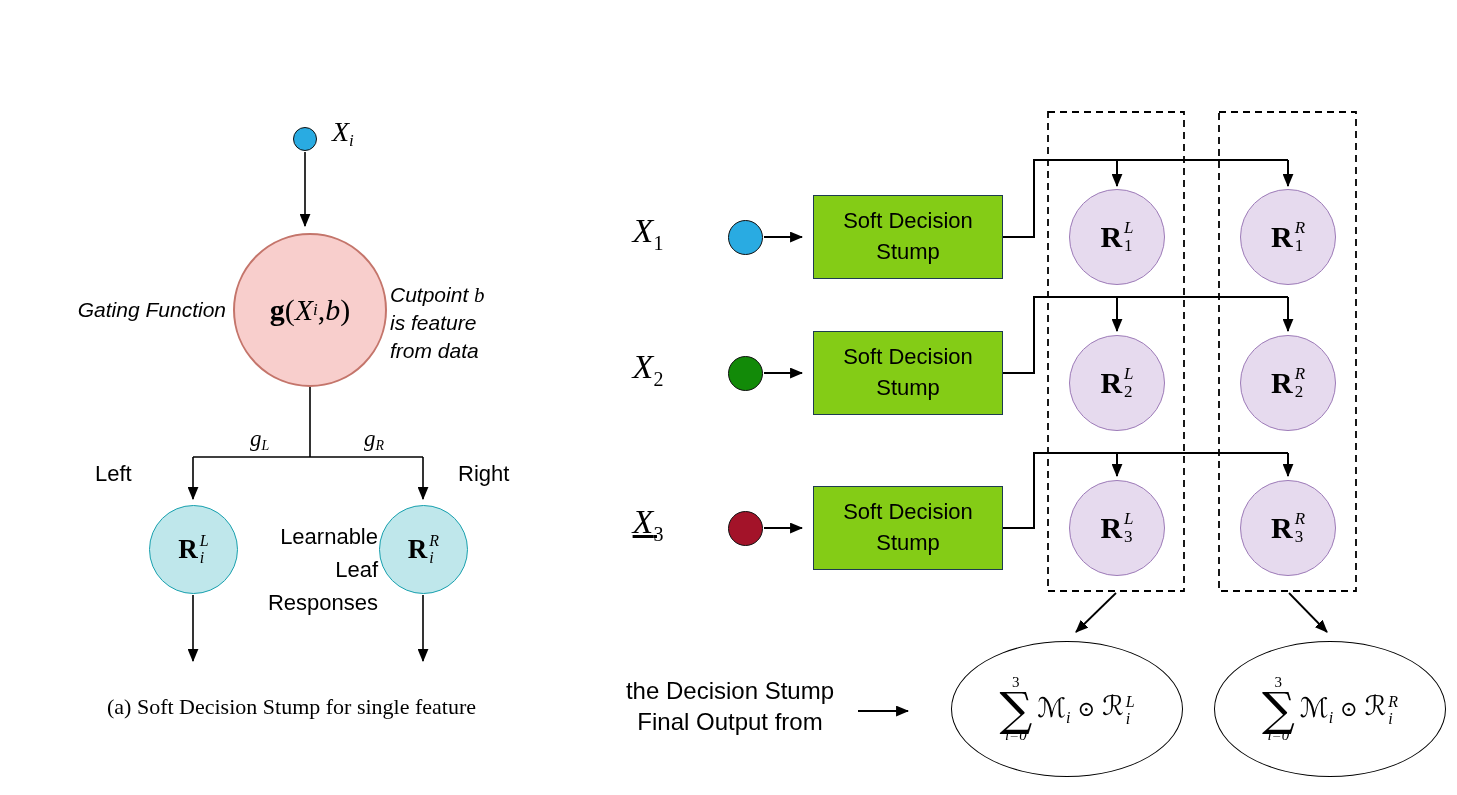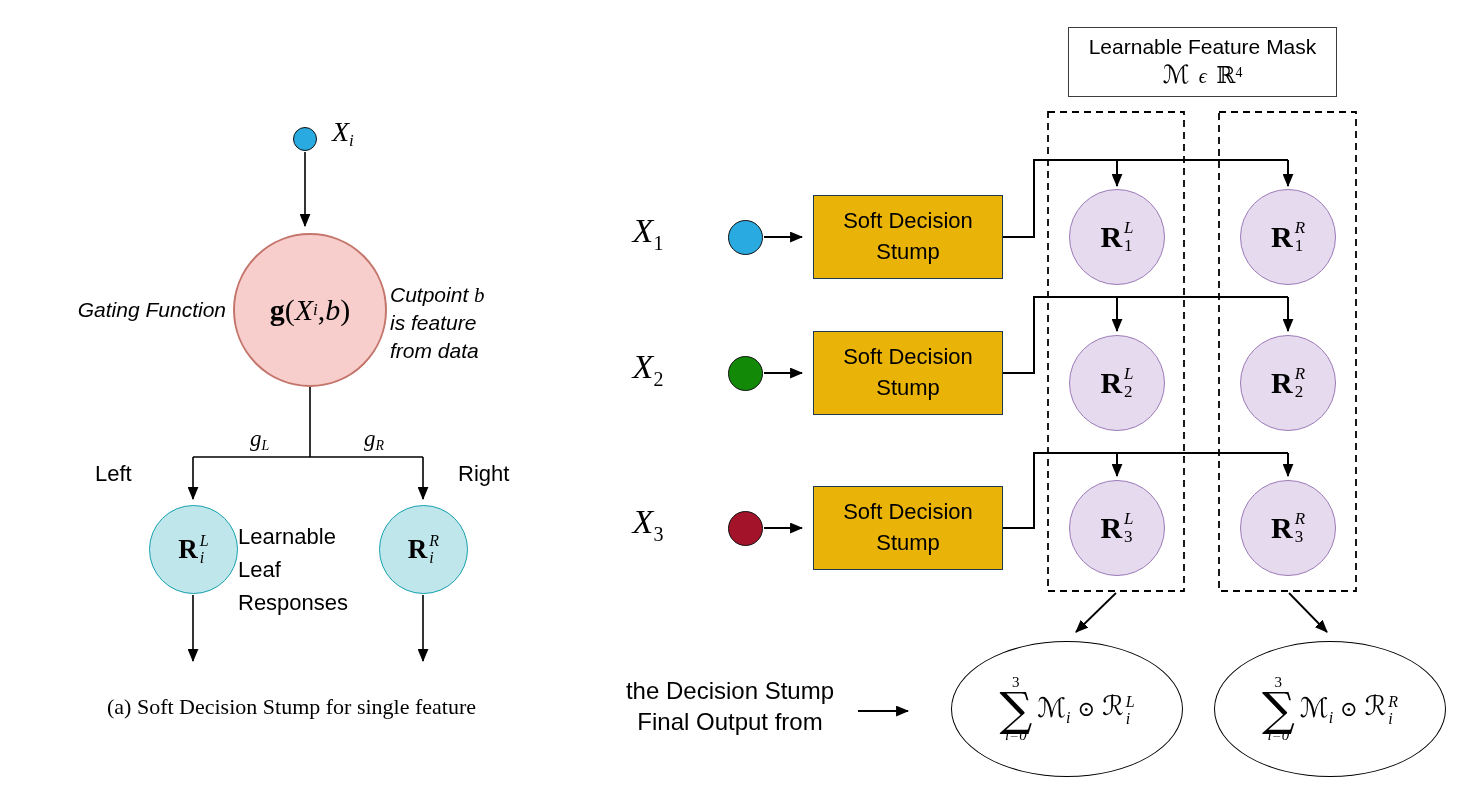--- a/index.html
+++ b/index.html
@@ -10,21 +10,21 @@
   .math{font-family:"Liberation Serif",serif;font-style:italic;}
   .rm{font-family:"Liberation Serif",serif;font-style:normal;}
   .mbold{font-family:"Liberation Serif",serif;font-weight:bold;font-style:normal;}
   .sym{font-family:"DejaVu Serif","DejaVu Sans",serif;font-style:normal;}
   .circle{border-radius:50%;display:flex;align-items:center;justify-content:center;box-sizing:border-box;}
   .dot{border-radius:50%;box-sizing:border-box;border:1.6px solid #111;}
   .dot1{background:#29abe2;} .dot2{background:#128a08;} .dot3{background:#a31329;}
   .gate-circle{background:#f8cecc;border:2px solid #c4756b;}
   .teal{background:#bfe7eb;border:1.8px solid #17a0ae;}
   .purple{background:#e6daee;border:1.8px solid #9d7bb8;}
-  .stump{background:#eab308;border:1.8px solid #1d3b50;box-sizing:border-box;
+  .stump{background:#84cc16;border:1.8px solid #1d3b50;box-sizing:border-box;
          display:flex;flex-direction:column;align-items:center;justify-content:center;
          font-size:22px;line-height:1.4;text-align:center;}
   .maskbox{border:1.7px solid #3c3c3c;box-sizing:border-box;display:flex;flex-direction:column;
            align-items:center;justify-content:center;text-align:center;}
   .ellipse{border:1.7px solid #000;border-radius:50%;box-sizing:border-box;}
   .sub1{font-size:17px;vertical-align:-5px;}
   .sub2{font-size:20px;vertical-align:-8px;}
   .ss{display:inline-flex;flex-direction:column;align-items:flex-start;line-height:1.05;
       vertical-align:middle;margin-left:2px;font-family:"Liberation Serif",serif;font-weight:normal;}
   .ss .top{font-style:italic;}
@@ -118,36 +118,28 @@
       </span>
   </div>
   <div class="abs circle teal" style="left:379px;top:505px;width:89px;height:89px;">
     <span class="mbold" style="font-size:27px;">R</span>
       <span class="ss" style="font-size:16px;">
         <span class="top">R</span>
         <span class="it">i</span>
       </span>
   </div>
 
-  <div class="abs" style="left:238px;top:520px;width:140px;text-align:left;font-size:22px;line-height:1.5;">
+  <div class="abs" style="left:238px;top:520px;width:140px;text-align:right;font-size:22px;line-height:1.5;">
     <div>Learnable</div>
     <div>Leaf</div>
     <div>Responses</div>
   </div>
 
   <div class="abs rm" style="left:107px;top:694px;width:420px;text-align:left;font-size:22px;">(a) Soft Decision Stump for single feature</div>
 
-  <div class="abs maskbox" style="left:1068px;top:27px;width:269px;height:70px;">
-    <div style="font-size:21px;">Learnable Feature Mask</div>
-    <div style="margin-top:1px;">
-      <span class="sym" style="font-size:25px;">ℳ</span>
-      <span class="math" style="font-size:20px;margin:0 5px;">ϵ</span>
-      <span class="sym" style="font-size:23px;">ℝ</span><sup class="rm" style="font-size:14px;">4</sup>
-    </div>
-  </div>
 
   <div class="abs math" style="left:608px;top:212px;width:80px;text-align:center;font-size:34px;"><span>X</span><span class="sub2 rm">1</span></div>
   <div class="abs dot dot1" style="left:728px;top:220px;width:35px;height:35px;"></div>
   <div class="abs stump" style="left:813px;top:195px;width:190px;height:84px;">
     <div>Soft Decision</div>
     <div>Stump</div>
   </div>
   <div class="abs circle purple" style="left:1069px;top:189px;width:96px;height:96px;">
     <span class="mbold" style="font-size:30px;">R</span>
       <span class="ss" style="font-size:17px;">
@@ -177,21 +169,21 @@
       </span>
   </div>
   <div class="abs circle purple" style="left:1240px;top:335px;width:96px;height:96px;">
     <span class="mbold" style="font-size:30px;">R</span>
       <span class="ss" style="font-size:17px;">
         <span class="top">R</span>
         <span class="up">2</span>
       </span>
   </div>
 
-  <div class="abs math" style="left:608px;top:503px;width:80px;text-align:center;font-size:34px;"><span>X</span><span class="sub2 rm">3</span></div>
+  <div class="abs math" style="left:608px;top:503px;width:80px;text-align:center;font-size:34px;text-decoration:underline;"><span>X</span><span class="sub2 rm">3</span></div>
   <div class="abs dot dot3" style="left:728px;top:511px;width:35px;height:35px;"></div>
   <div class="abs stump" style="left:813px;top:486px;width:190px;height:84px;">
     <div>Soft Decision</div>
     <div>Stump</div>
   </div>
   <div class="abs circle purple" style="left:1069px;top:480px;width:96px;height:96px;">
     <span class="mbold" style="font-size:30px;">R</span>
       <span class="ss" style="font-size:17px;">
         <span class="top">L</span>
         <span class="up">3</span>

